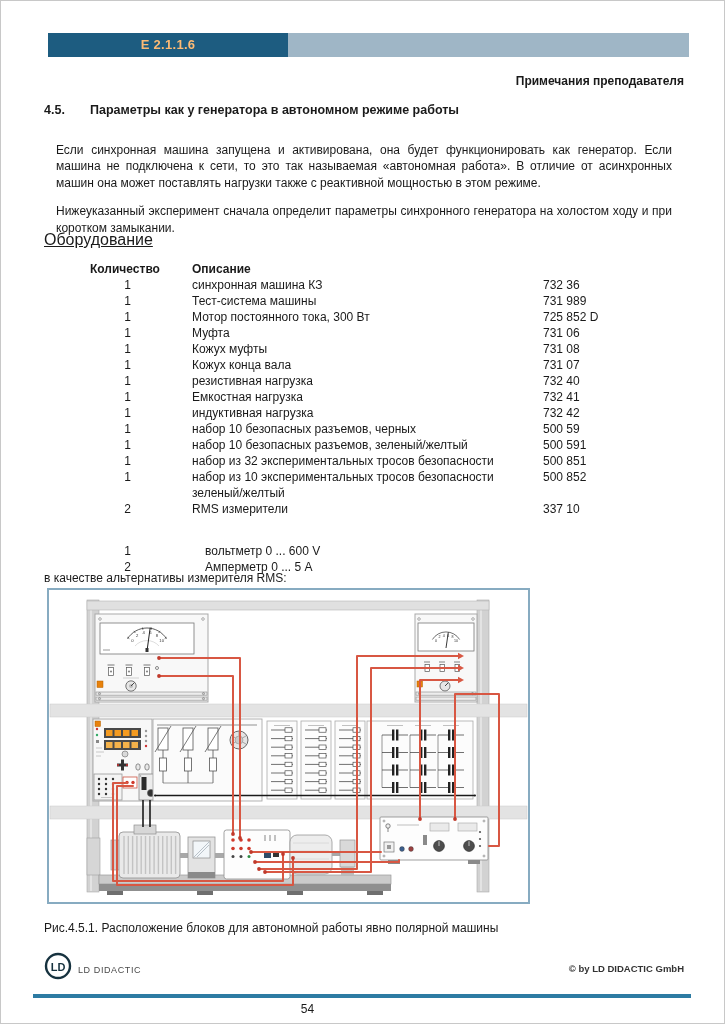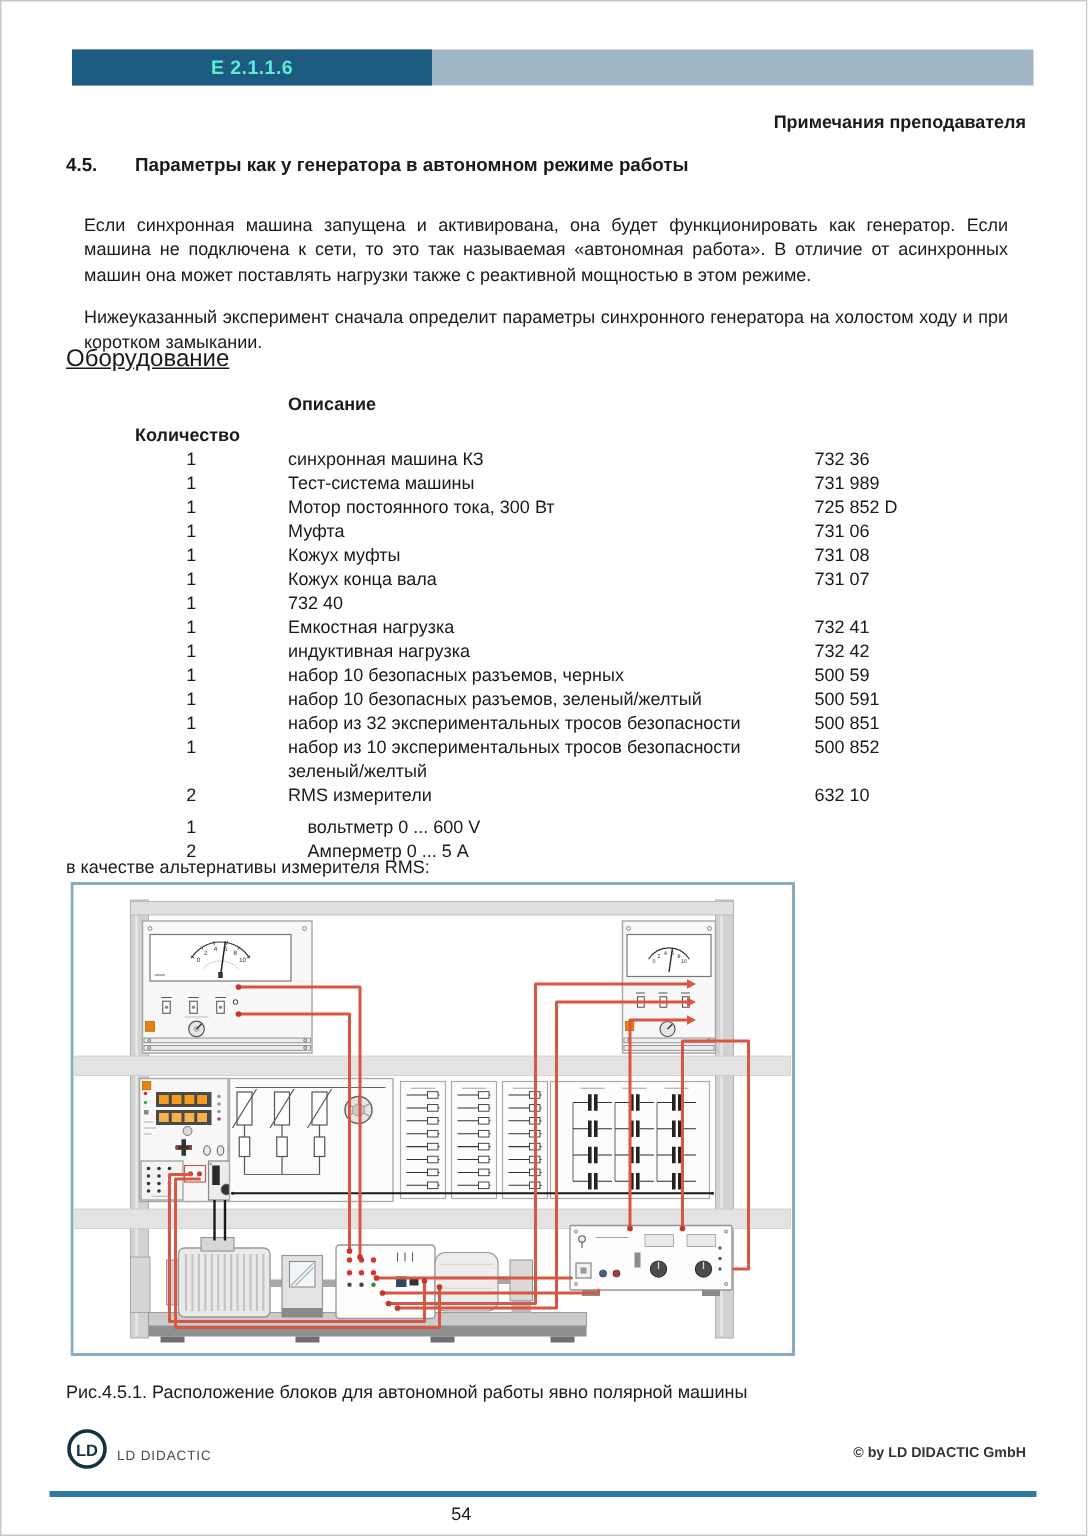--- a/index.html
+++ b/index.html
@@ -7,42 +7,42 @@
     position:relative; width:725px; height:1024px; background:#fff;
     font-family:"Liberation Sans", sans-serif; color:#1a1a1a;
     box-shadow: inset 0 0 0 1px #c8c8c8; overflow:hidden;
   }
   .abs { position:absolute; }
 
   
   .header-bar { top:33px; left:48px; width:641px; height:24px; background:#9fb6c6; }
   .header-code {
     position:absolute; left:0; top:0; width:240px; height:24px; background:#1d5c80;
-    color:#5eead4; font-weight:bold; font-size:13px; line-height:24px; text-align:center;
+    color:#fdba74; font-weight:bold; font-size:13px; line-height:24px; text-align:center;
     letter-spacing:0.3px;
   }
   .teacher-note { top:74px; right:41px; font-weight:bold; font-size:12px; }
 
   
   .sec-num   { top:103px; left:44px; font-weight:bold; font-size:12.5px; }
   .sec-title { top:103px; left:90px; font-weight:bold; font-size:12.5px; }
 
   
   .intro { top:130px; left:44px; width:640px; font-size:12px; line-height:16.4px; text-align:justify; }
   .intro p { margin:12px; }
 
   
   .equip-label { top:231px; left:44px; font-size:16px; text-decoration:underline; }
   .equip-table { top:261px; left:90px; width:560px; font-size:12px; }
   .t-row { display:flex; min-height:16px; line-height:16px; }
   .t-qty  { width:75px; text-align:center; flex:none; }
   .t-gap  { width:27px; flex:none; }
   .t-desc { width:351px; flex:none; }
   .t-part { flex:none; }
-  .t-head .t-qty { text-align:left; font-weight:bold;margin-top:21px; }
+  .t-head .t-qty { text-align:left; font-weight:bold; }
   .t-head .t-desc { font-weight:bold; }
 
   .alt-label { top:527px; left:44px; font-size:12px;margin-top:44px; }
   .alt-table { top:543px; left:90px; font-size:12px; }
   .alt-row { display:flex; height:16px; line-height:16px; }
   .alt-qty { width:75px; text-align:center; flex:none; }
   .alt-desc { margin-left:40px; }
 
   
   .figure-box { top:588px; left:47px; width:483px; height:316px; }
@@ -114,20 +114,21 @@
       </div>
     <div class="t-row">
         <span class="t-qty">1</span>
         <span class="t-gap"></span>
         <span class="t-desc">Кожух конца вала</span>
         <span class="t-part">731 07</span>
       </div>
     <div class="t-row">
         <span class="t-qty">1</span>
         <span class="t-gap"></span>
+        <span class="t-desc">резистивная нагрузка</span>
         <span class="t-part">732 40</span>
       </div>
     <div class="t-row">
         <span class="t-qty">1</span>
         <span class="t-gap"></span>
         <span class="t-desc">Емкостная нагрузка</span>
         <span class="t-part">732 41</span>
       </div>
     <div class="t-row">
         <span class="t-qty">1</span>
@@ -156,21 +157,21 @@
     <div class="t-row">
         <span class="t-qty">1</span>
         <span class="t-gap"></span>
         <span class="t-desc">набор из 10 экспериментальных тросов безопасности зеленый/желтый</span>
         <span class="t-part">500 852</span>
       </div>
     <div class="t-row">
         <span class="t-qty">2</span>
         <span class="t-gap"></span>
         <span class="t-desc">RMS измерители</span>
-        <span class="t-part">632 10</span>
+        <span class="t-part">337 10</span>
       </div>
   </div>
 
   <div class="abs alt-label">в качестве альтернативы измерителя RMS:</div>
   <div class="abs alt-table">
     <div class="alt-row">
         <span class="alt-qty">1</span>
         <span class="alt-desc">вольтметр 0 ... 600 V</span>
       </div>
     <div class="alt-row">

